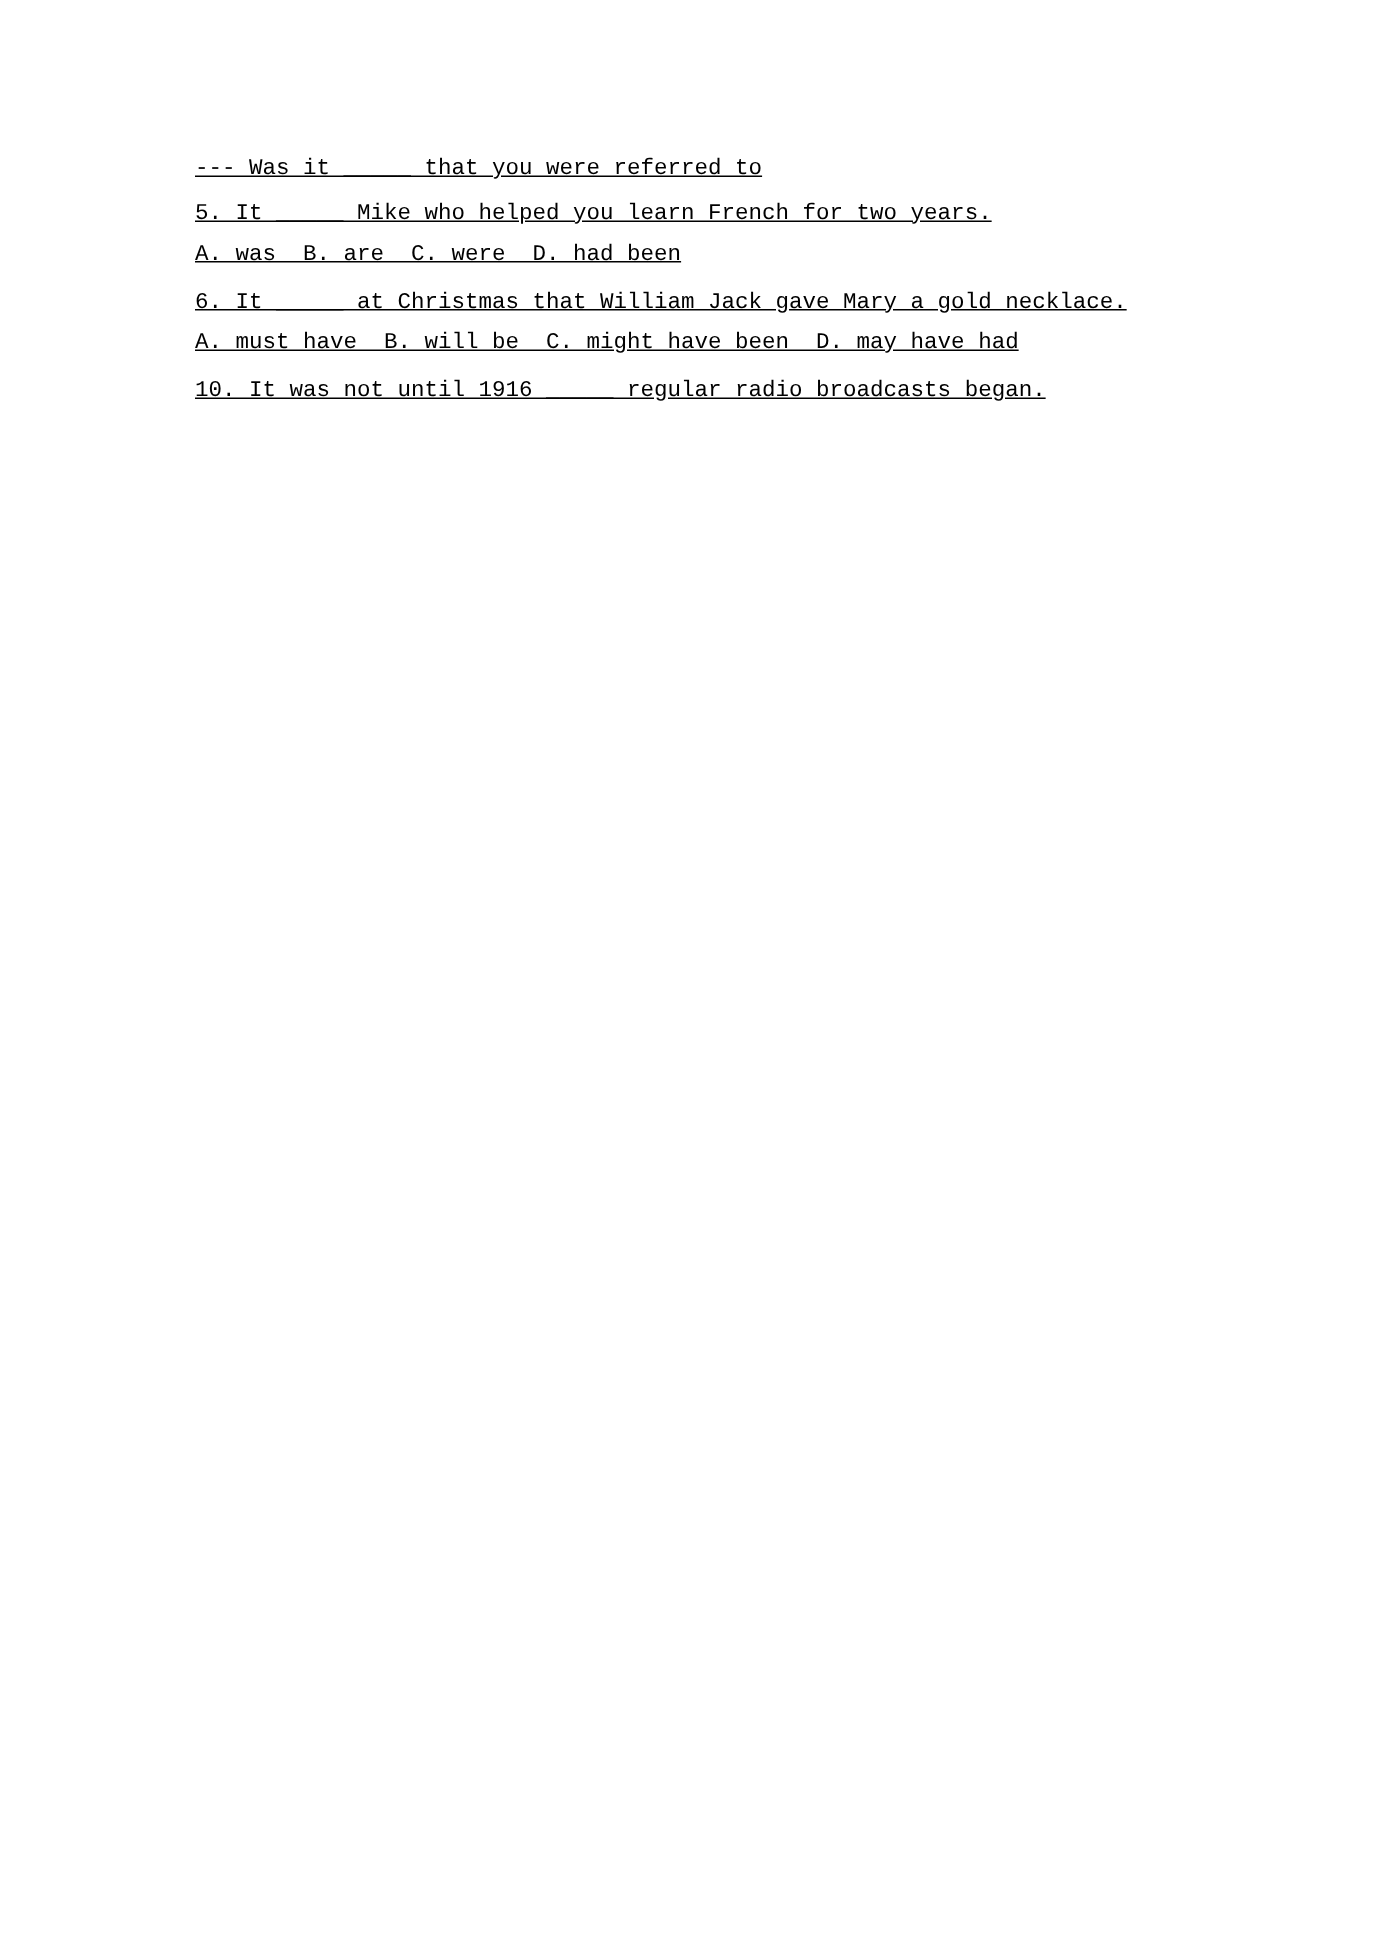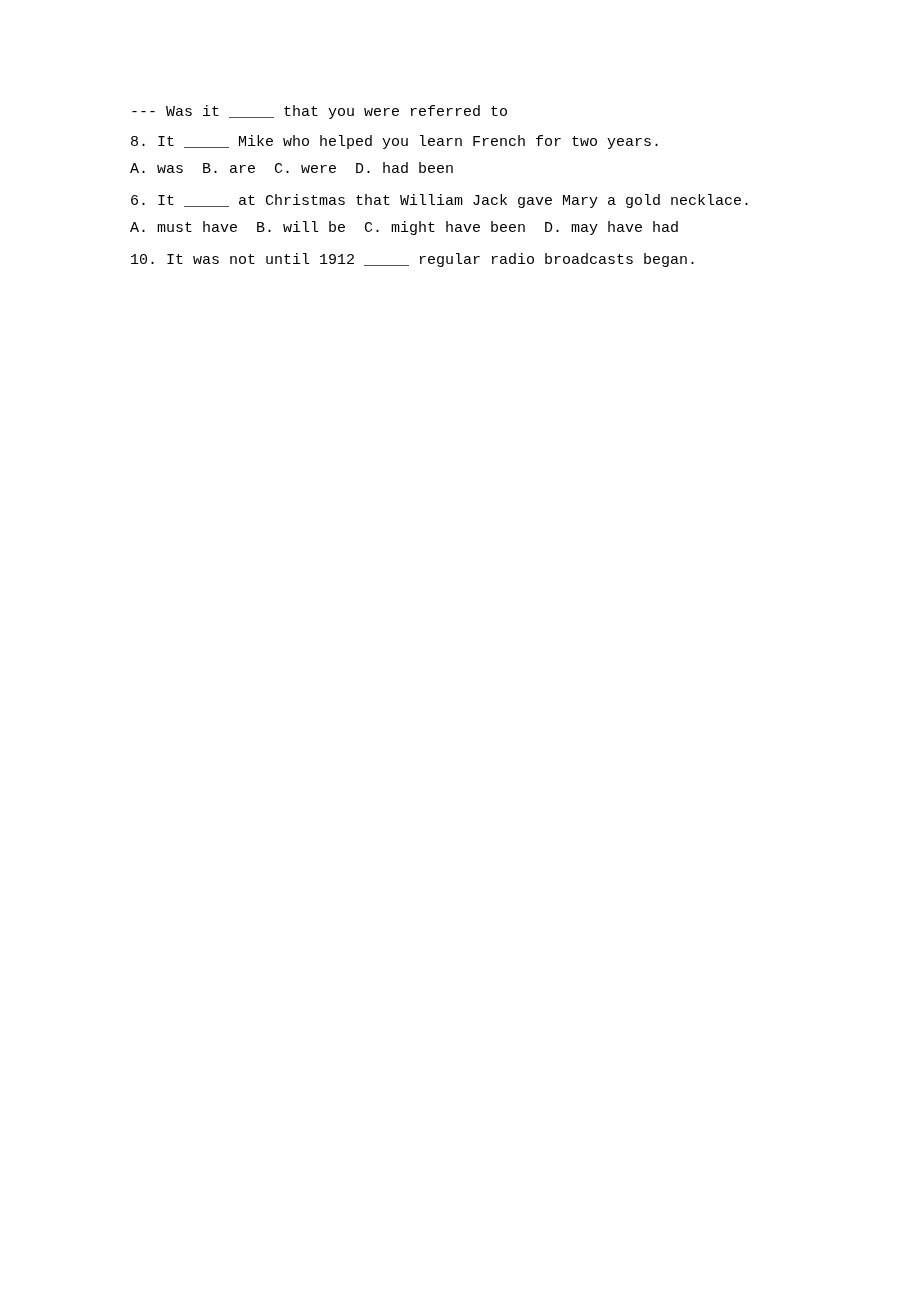--- a/index.html
+++ b/index.html
@@ -14,20 +14,21 @@
       font-size: 15px;
       color: #000000;
       width: 920px;
       min-height: 1302px;
       padding: 100px 130px 100px 130px;
       line-height: 1.7;
     }
 
     .question-block {
       margin-bottom: 4px;
+      text-decoration: underline;
     }
 
     .question-text {
       display: block;
       margin-bottom: 2px;
     }
 
     .answer-line {
       display: block;
       margin-bottom: 6px;
@@ -36,26 +37,26 @@
 </head>
 <body>
 
 <div>
 
   <div class="question-block">
     <span class="question-text">--- Was it _____ that you were referred to</span>
   </div>
 
   <div class="question-block">
-    <span class="question-text">8. It _____ Mike who helped you learn French for two years.</span>
+    <span class="question-text">5. It _____ Mike who helped you learn French for two years.</span>
     <span class="answer-line">A. was &nbsp;B. are &nbsp;C. were &nbsp;D. had been</span>
   </div>
 
   <div class="question-block">
     <span class="question-text">6. It _____ at Christmas that William Jack gave Mary a gold necklace.</span>
     <span class="answer-line">A. must have &nbsp;B. will be &nbsp;C. might have been &nbsp;D. may have had</span>
   </div>
 
   <div class="question-block">
-    <span class="question-text">10. It was not until 1912 _____ regular radio broadcasts began.</span>
+    <span class="question-text">10. It was not until 1916 _____ regular radio broadcasts began.</span>
   </div>
 
 </div>
 
 </body></html>

